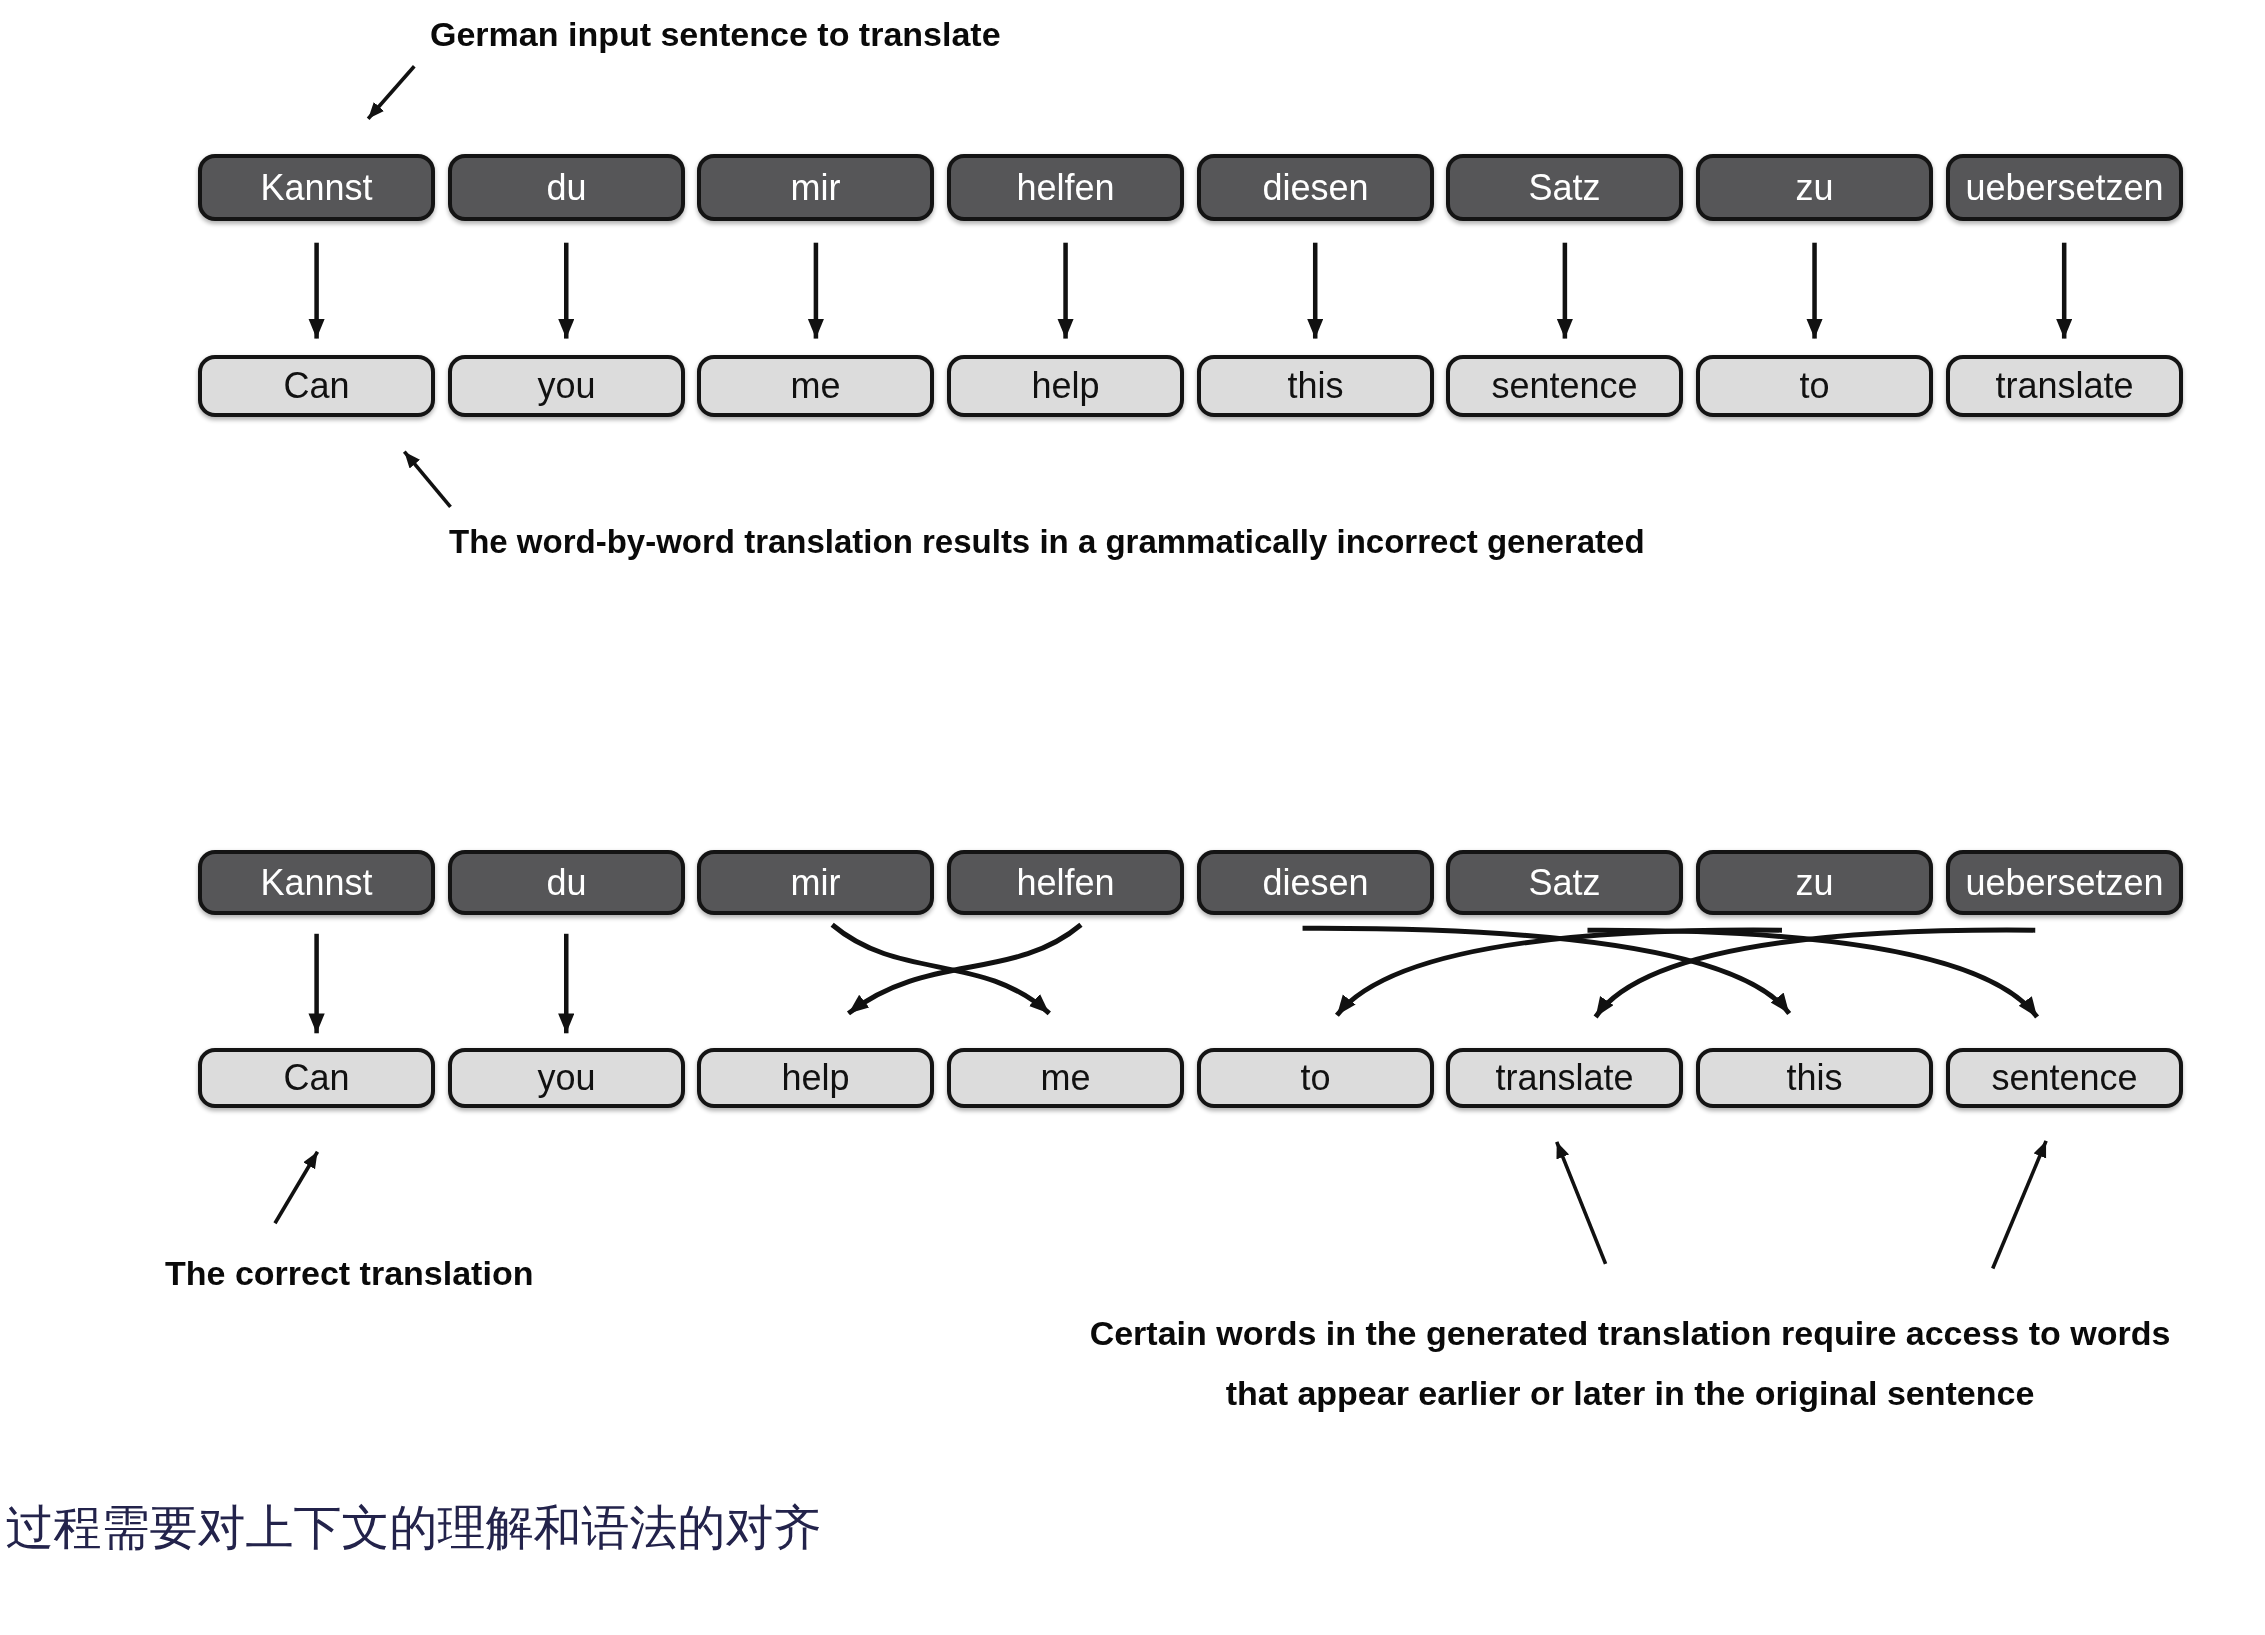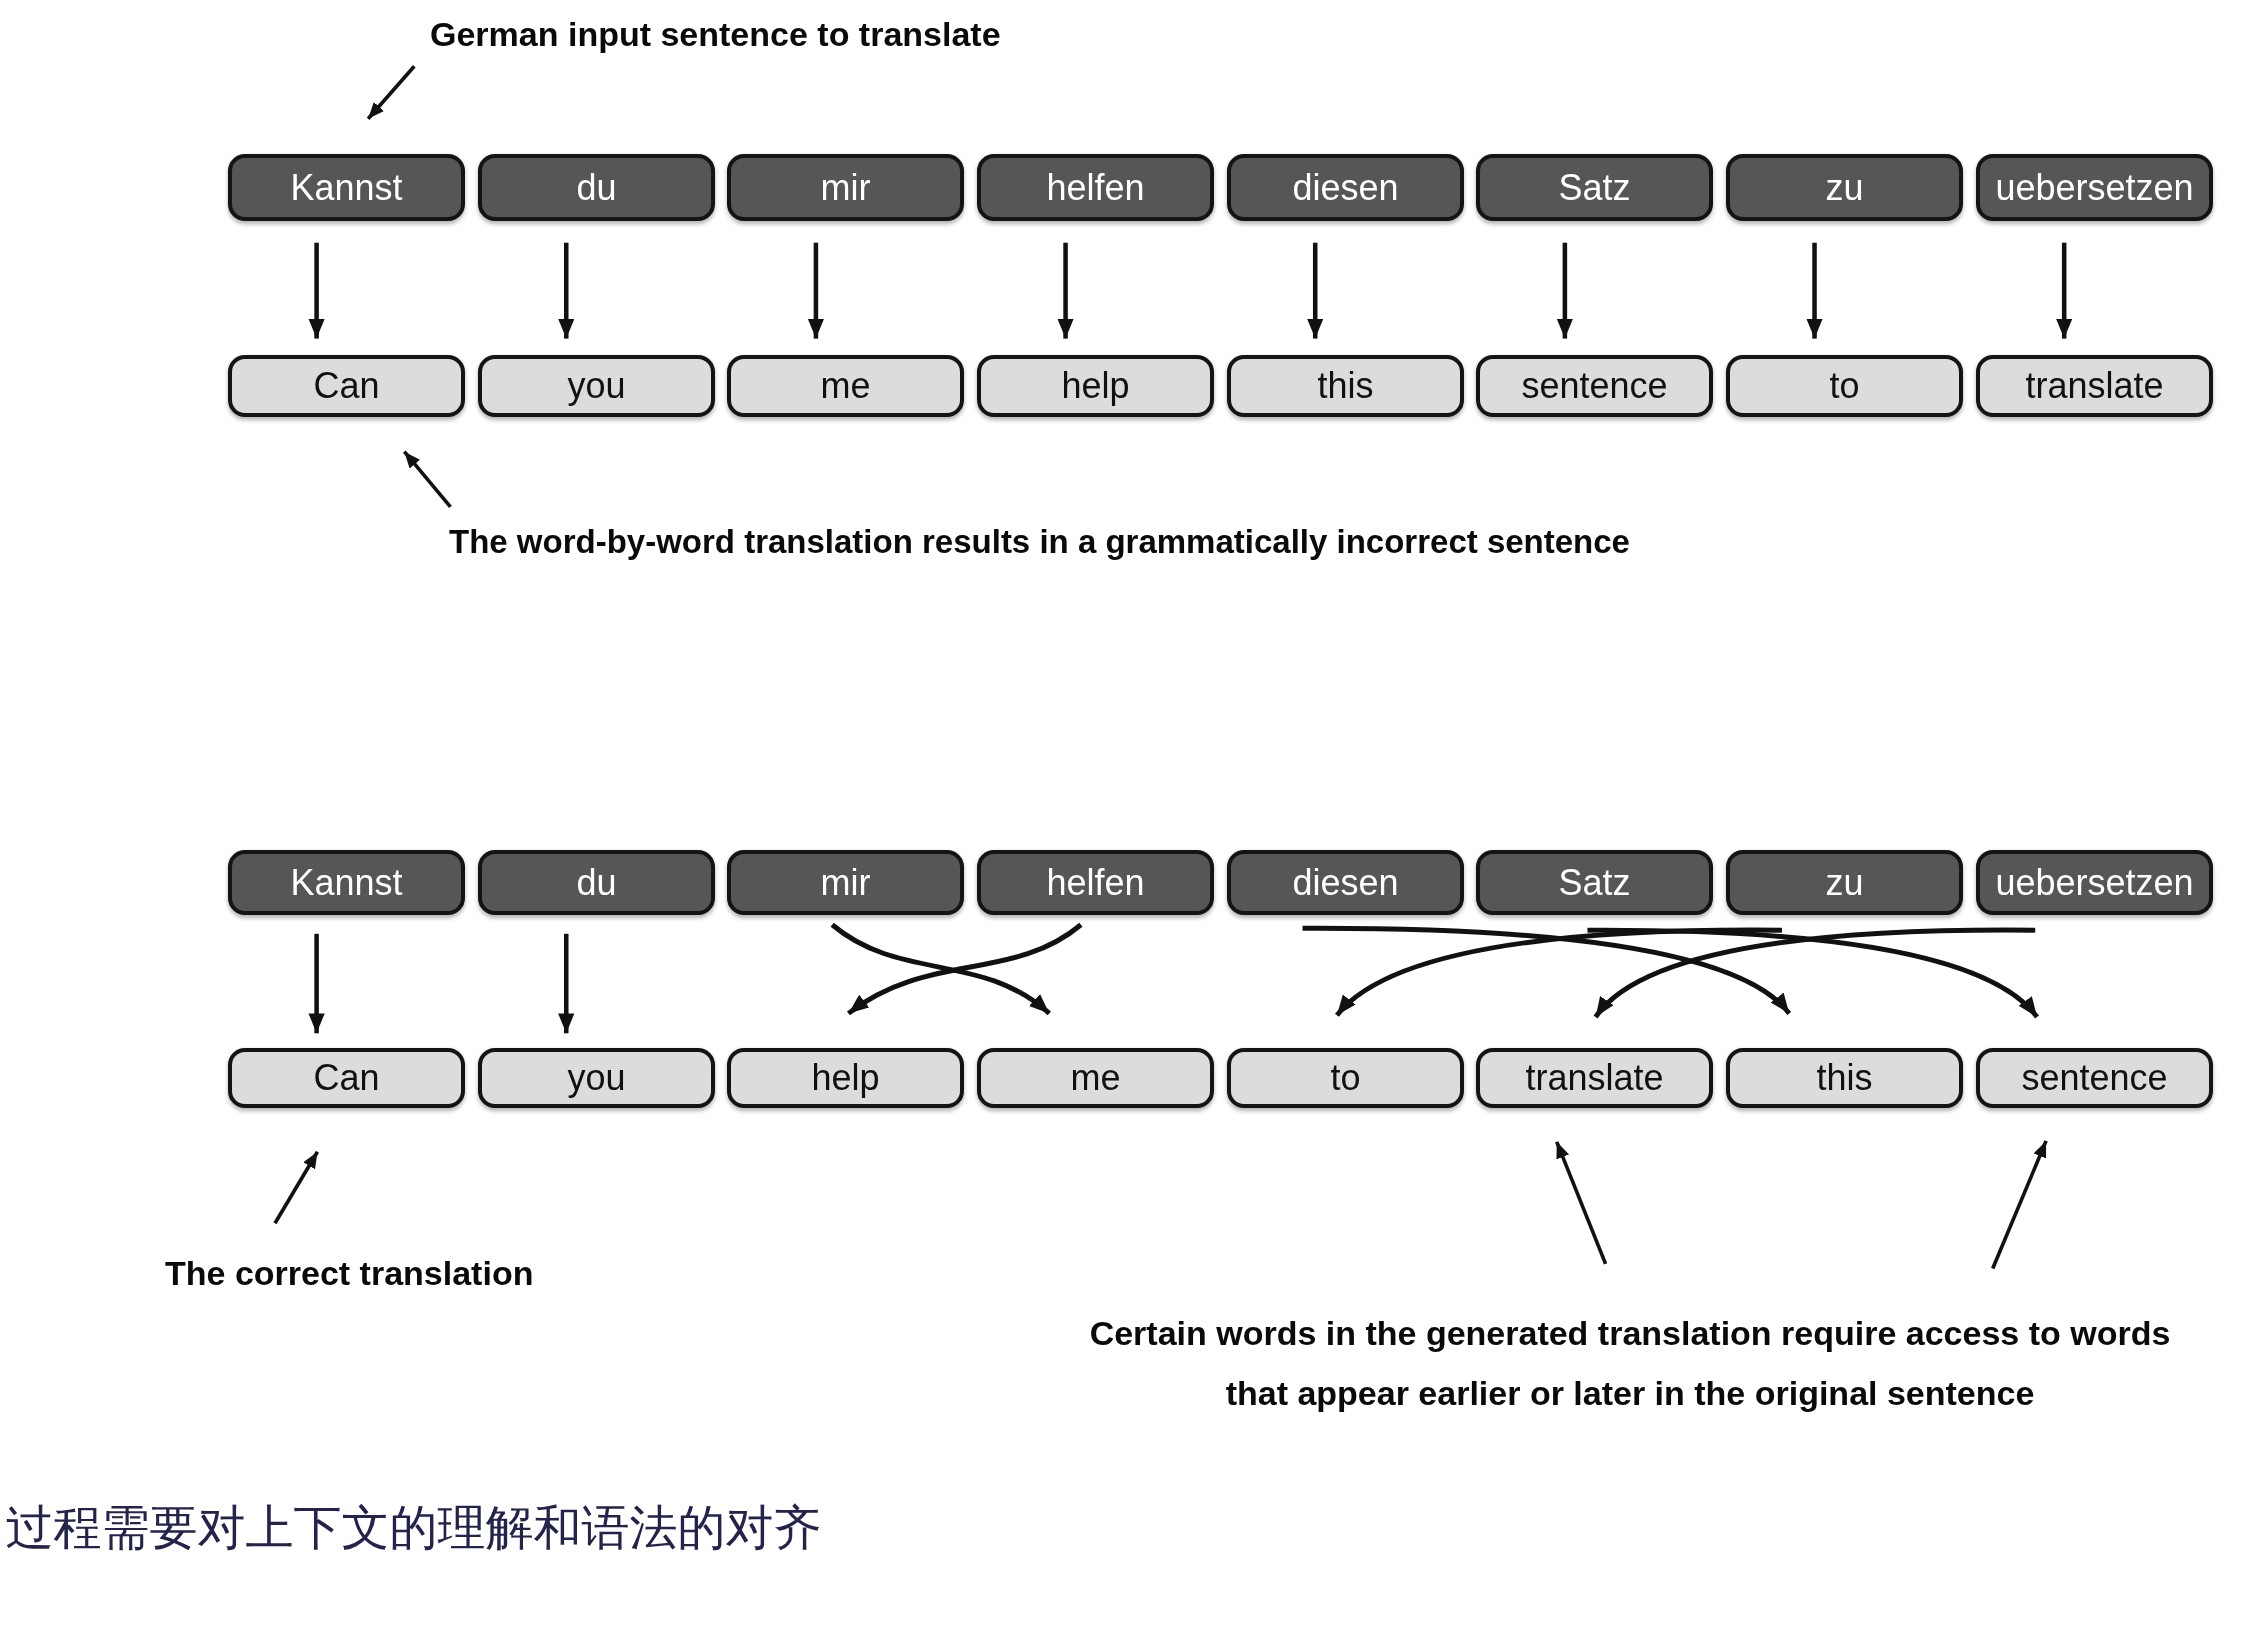--- a/index.html
+++ b/index.html
@@ -15,21 +15,20 @@
   .wbox{
     position:absolute;
     width:237px;
     display:flex;align-items:center;justify-content:center;
     border:4.5px solid #141414;
     border-radius:17px;
     font-size:36px;
     box-sizing:border-box;
     box-shadow:0 2.7px 4.5px rgba(0,0,0,0.30);
     white-space:nowrap;
-    margin-left:30px;
   }
   .gbox{background:#565658;color:#ffffff;height:67px;}
   .ebox{background:#dcdcdc;color:#111111;height:62px;}
   .g2{height:65px;}
   .e2{height:60px;}
   .annot{
     position:absolute;
     font-weight:bold;
     color:#0a0a0a;
     font-size:33px;
@@ -85,21 +84,21 @@
     <path d="M 2250,1028 Q 1832,1024 1764,1124" fill="none" stroke="#111111" stroke-width="5.5" marker-end="url(#ah)"></path>
 
     <line x1="458" y1="73" x2="407" y2="131" stroke="#111111" stroke-width="4" marker-end="url(#ah2)"></line>
     <line x1="498" y1="560" x2="447" y2="499" stroke="#111111" stroke-width="4" marker-end="url(#ah2)"></line>
     <line x1="304" y1="1352" x2="351" y2="1273" stroke="#111111" stroke-width="4" marker-end="url(#ah2)"></line>
     <line x1="1775" y1="1397" x2="1721" y2="1262" stroke="#111111" stroke-width="4" marker-end="url(#ah2)"></line>
     <line x1="2203" y1="1402" x2="2262" y2="1261" stroke="#111111" stroke-width="4" marker-end="url(#ah2)"></line>
   </svg>
 
   <div class="annot" style="left:430px;top:14.5px;font-size:34px;">German input sentence to translate</div>
-  <div class="annot" style="left:449px;top:523px;">The word-by-word translation results in a grammatically incorrect sentence</div>
+  <div class="annot" style="left:449px;top:523px;">The word-by-word translation results in a grammatically incorrect generated</div>
   <div class="annot" style="left:165px;top:1254px;font-size:34px;">The correct translation</div>
   <div class="annot annot-center" style="left:995px;top:1303px;width:1270px;font-size:34px;text-align:center;">
     <div>Certain words in the generated translation require access to words</div>
     <div>that appear earlier or later in the original sentence</div>
   </div>
 
   <div class="wbox gbox" style="left:198px;top:154px;">Kannst</div>
   <div class="wbox gbox" style="left:448px;top:154px;">du</div>
   <div class="wbox gbox" style="left:697px;top:154px;">mir</div>
   <div class="wbox gbox" style="left:947px;top:154px;">helfen</div>

